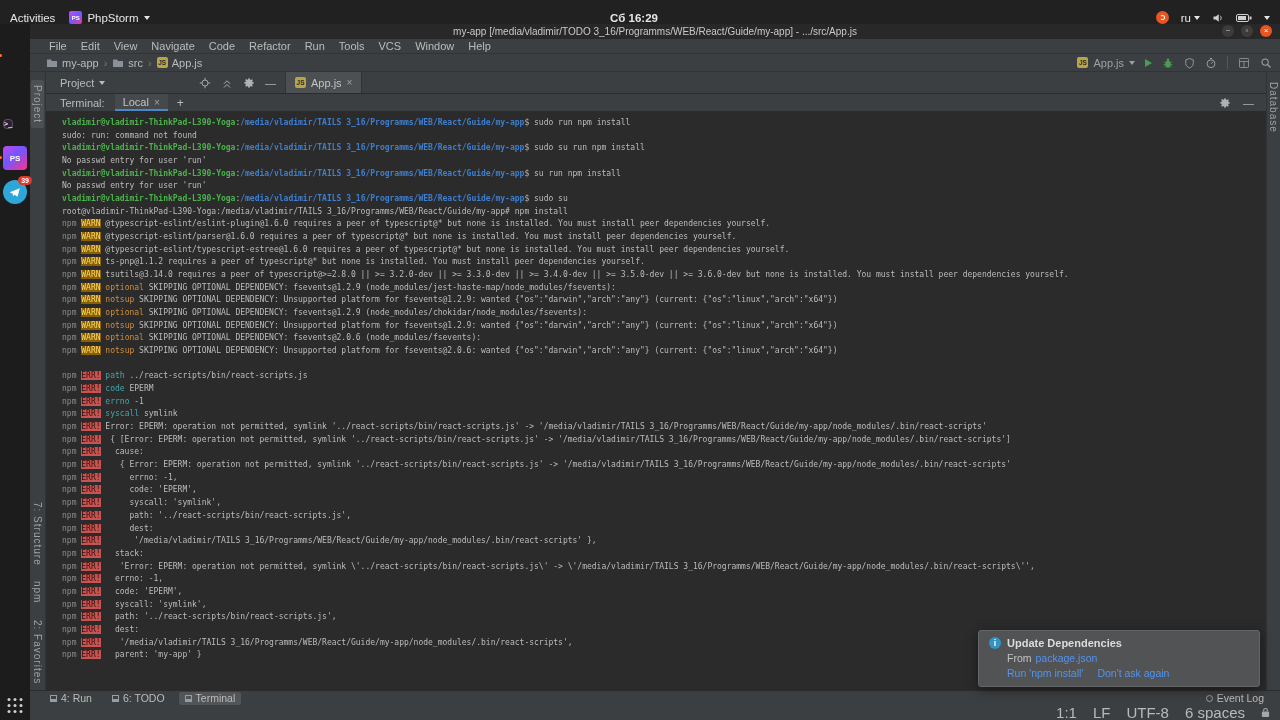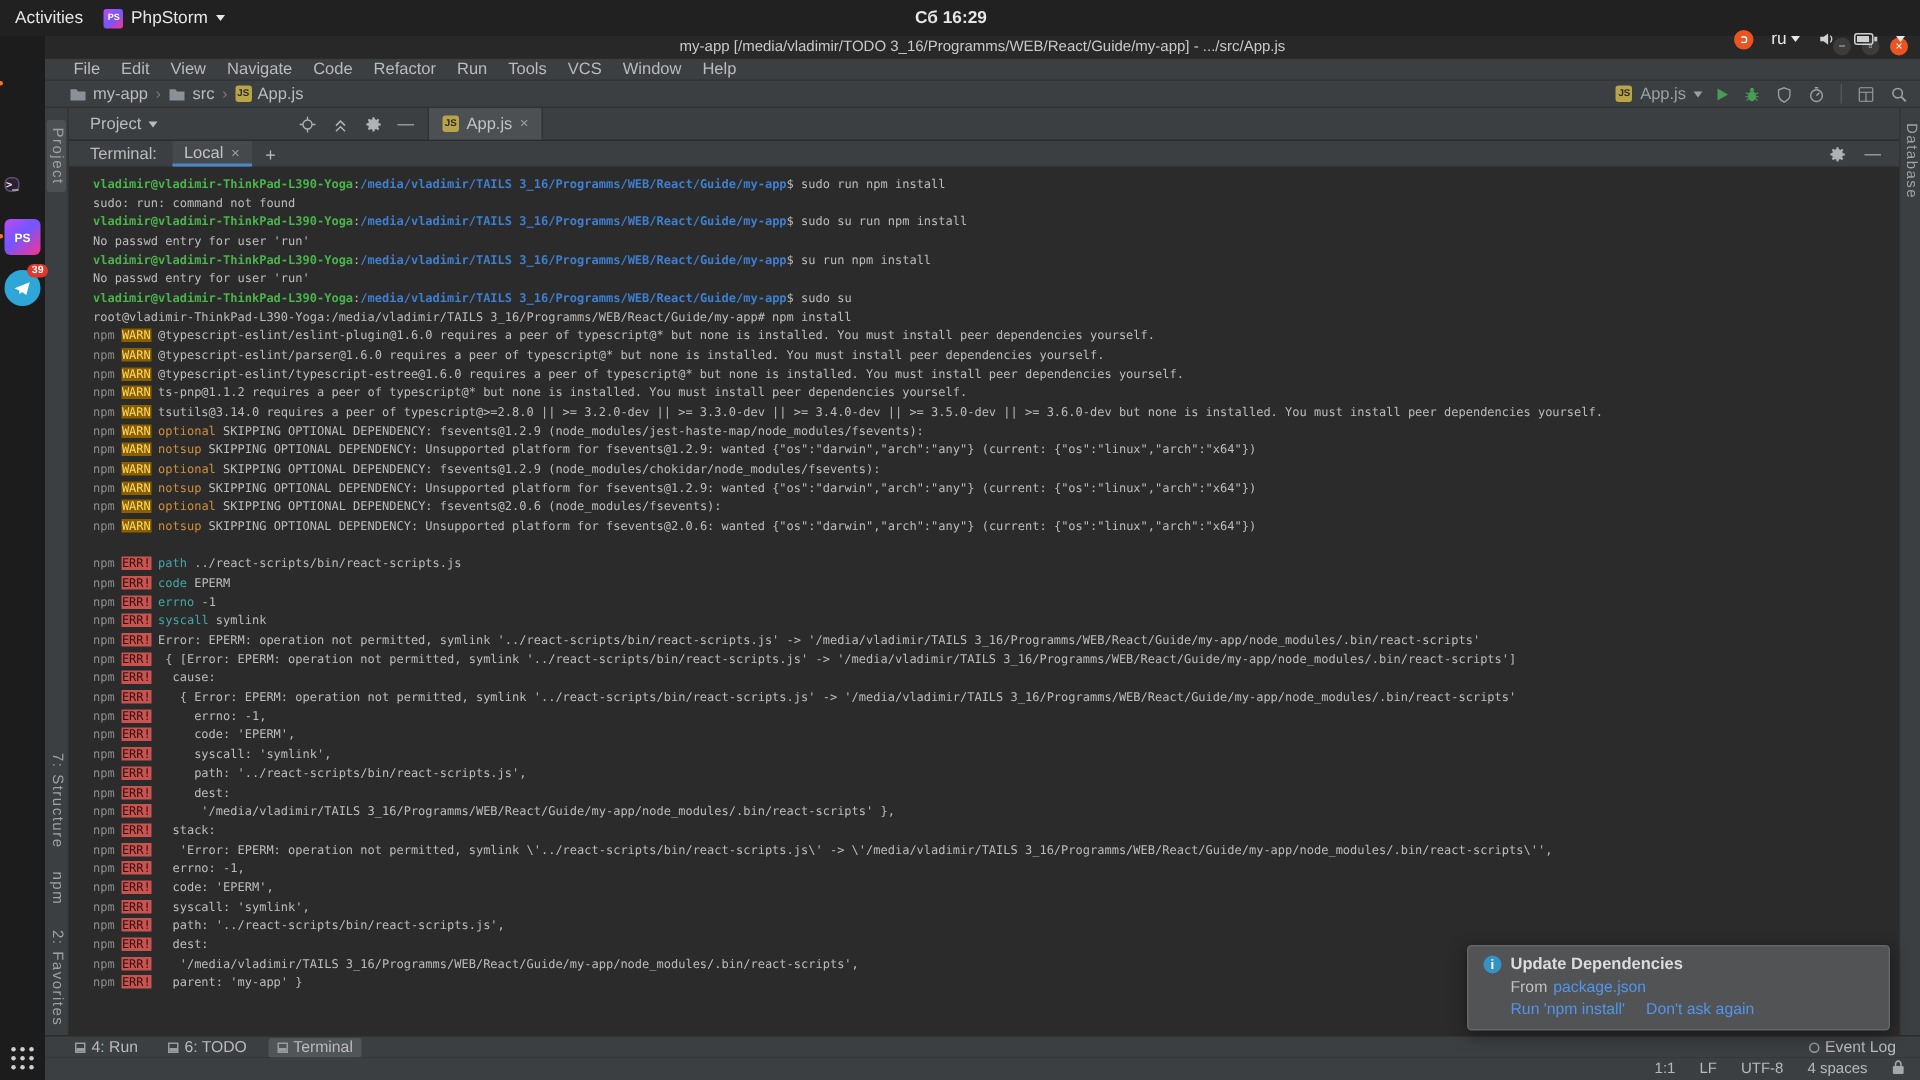--- a/index.html
+++ b/index.html
@@ -1,21 +1,21 @@
 <!DOCTYPE html>
 <html><head>
 <meta charset="utf-8">
 <style>
   * { box-sizing: border-box; margin: 0; padding: 0; }
   html,body { background:#111; }
   .screen { position:relative; width:1280px; height:720px; overflow:hidden;
             background:#1e1e1e; color:#bbb; font-family:"Liberation Sans",sans-serif; }
 
   
-  .top-bar { position:relative; height:24px; background:#212121; display:flex; align-items:center;
+  .top-bar { position:relative; height:24px; background:#212121; display:flex; align-items:flex-end;
              color:#e6e6e6; font-size:11.5px; }
   .tb-left { display:flex; align-items:center; gap:14px; padding-left:10px; z-index:2; }
   .appmenu { display:flex; align-items:center; gap:5px; }
   .ps-mini { width:13px; height:13px; border-radius:2px; color:#fff; font-size:6px; font-weight:bold;
              display:inline-flex; align-items:center; justify-content:center;
              background:linear-gradient(140deg,#c84af1,#7256ff 50%,#ff318c); }
   .tb-center { position:absolute; left:0; right:12px; text-align:center; font-weight:bold; }
   .tb-right { margin-left:auto; display:flex; align-items:center; gap:12px; padding-right:10px; z-index:2;margin-top:28px; }
   .update-dot { width:13px; height:13px; border-radius:50%; background:#e95420;
                 display:inline-flex; align-items:center; justify-content:center; }
@@ -125,21 +125,21 @@
   .toolwindow-bar { height:15px; background:#3c3f41; border-top:1px solid #2b2b2b; display:flex;
                     align-items:center; font-size:10.5px; color:#bbb; flex:none; }
   .twb-left { display:flex; align-items:center; gap:8px; padding-left:14px; }
   .tw-btn { display:flex; align-items:center; gap:4px; padding:0 6px; height:13px; }
   .tw-btn.active { background:#515557; border-radius:2px; }
   .twicon { width:7px; height:7px; border:1px solid #9a9d9f; display:inline-block;
             background:linear-gradient(180deg,transparent 55%,#9a9d9f 55%); }
   .evicon { width:7px; height:7px; border:1px solid #9a9d9f; border-radius:50%; display:inline-block; }
   .twb-right { margin-left:auto; display:flex; align-items:flex-start; padding-right:10px; }
 
-  .status-bar { height:15px; background:#3c3f41; display:flex; align-items:center; font-size:10px;
+  .status-bar { height:15px; background:#3c3f41; display:flex; align-items:center; font-size:15px;
                 color:#b7babc; flex:none; }
   .sb-right { margin-left:auto; display:flex; align-items:center; gap:16px; padding-right:10px; }
 
   
   .notification { position:absolute; right:20px; bottom:33px; width:282px; background:#515355;
                   border:1px solid #646668; border-radius:3px; padding:6px 10px 7px;
                   box-shadow:0 3px 12px rgba(0,0,0,.45); z-index:40; }
   .notif-title-row { display:flex; align-items:center; gap:6px; font-size:11px; font-weight:bold; color:#dcdcdc; }
   .info-ic { width:12px; height:12px; border-radius:50%; background:#3592c4; color:#fff; font-size:9px;
              font-weight:bold; display:inline-flex; align-items:center; justify-content:center; font-style:normal; flex:none; }
@@ -438,21 +438,21 @@
               <span>Event Log</span>
             </span>
         </div>
       </div>
 
       <div class="status-bar">
         <div class="sb-right">
           <span>1:1</span>
           <span>LF</span>
           <span>UTF-8</span>
-          <span>4 spaces</span>
+          <span>6 spaces</span>
           <span>
             <svg width="9" height="11" viewBox="0 0 10 12">
                 <rect x="1" y="5" width="8" height="6" rx="1" fill="#a5a8aa"></rect>
                 <path d="M3 5V3.5a2 2 0 0 1 4 0V5" stroke="#a5a8aa" fill="none" stroke-width="1.2"></path>
               </svg>
           </span>
         </div>
       </div>
 
     </div>

